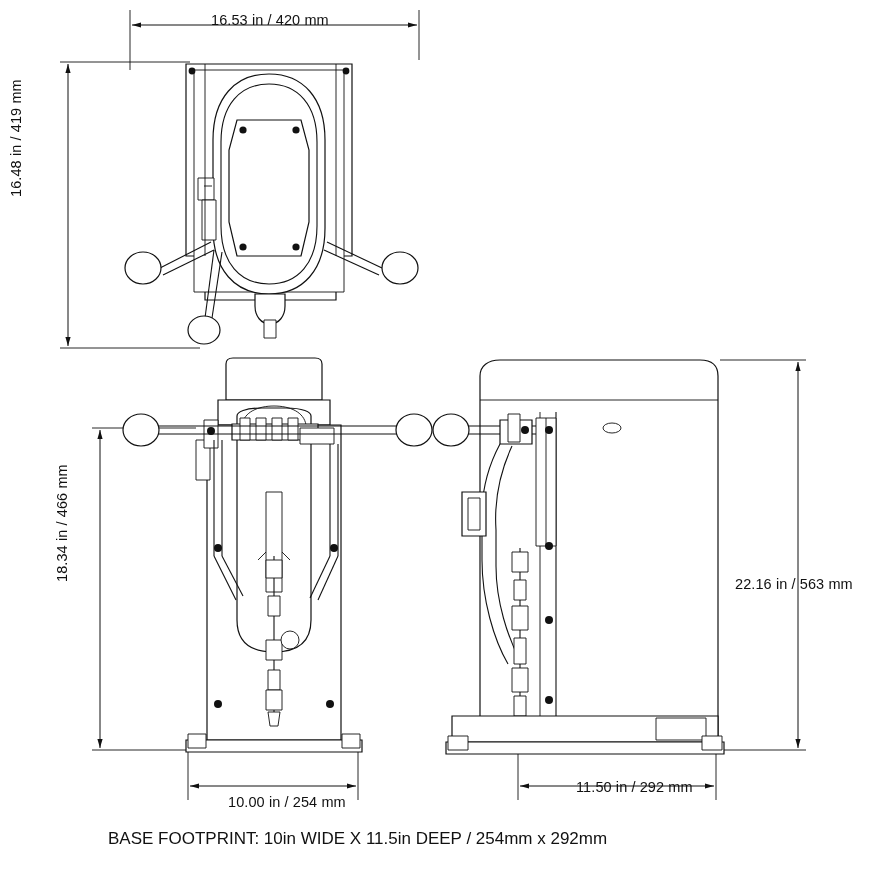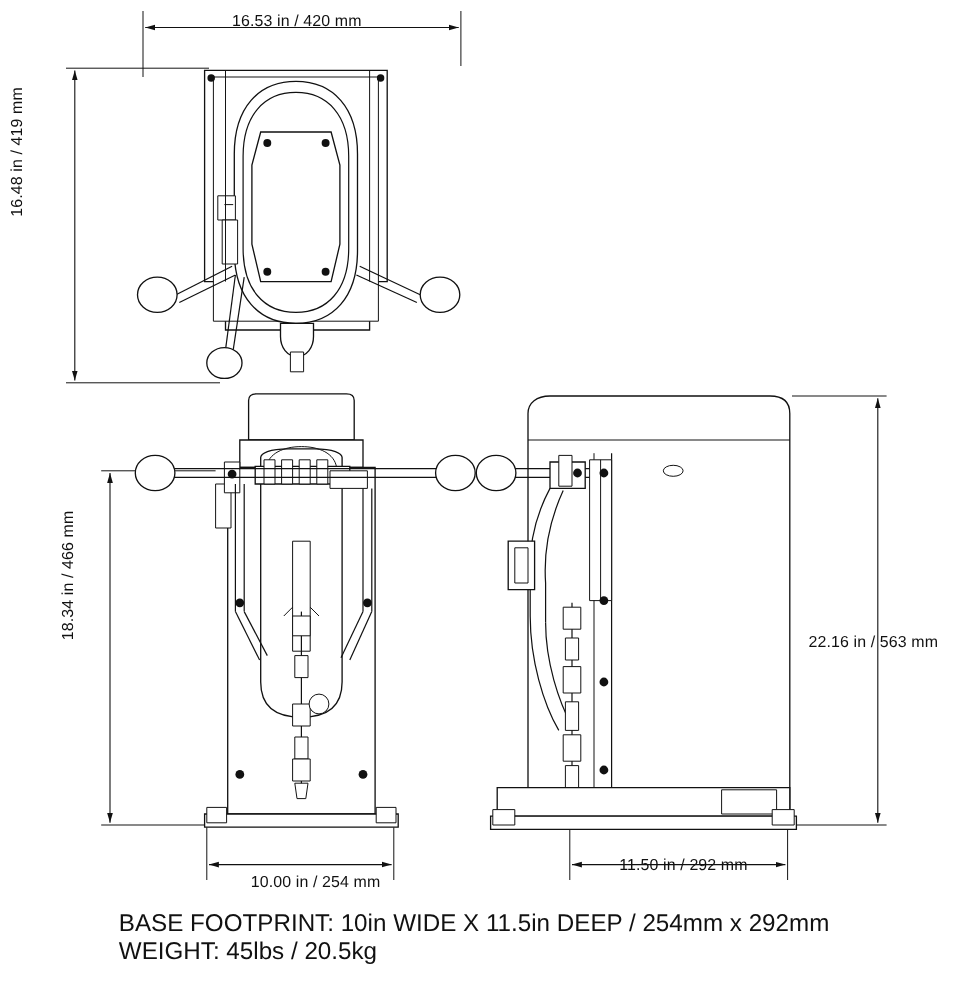--- a/index.html
+++ b/index.html
@@ -26,21 +26,21 @@
     white-space: nowrap;
     letter-spacing: 0.1px;
   }
   .dimtext.vert {
     transform-origin: 0 0;
   }
   .footer {
     position: absolute;
     left: 108px;
     top: 826px;
-    font-size: 22px;
+    font-size: 17px;
     line-height: 26px;
     color: #111111;
     white-space: nowrap;
   }
   svg.drawing {
     position: absolute;
     left: 0;
     top: 0;
     width: 873px;
     height: 892px;
@@ -246,20 +246,19 @@
   <div class="dimtext" style="left:211px; top:12px;">16.53 in / 420 mm</div>
 
   <div class="dimtext vert" style="left: 8px; top: 197px; transform: rotate(-90deg) translateY(0px); transform-origin: 0px 0px;">16.48 in / 419 mm</div>
 
   <div class="dimtext vert" style="left: 54px; top: 582px; transform: rotate(-90deg) translateY(0px); transform-origin: 0px 0px;">18.34 in / 466 mm</div>
 
   <div class="dimtext" style="left:228px; top:779px;margin-top:15px;">10.00 in / 254 mm</div>
 
   <div class="dimtext" style="left:735px; top:576px;">22.16 in / 563 mm</div>
 
-  <div class="dimtext" style="left:563px; top:779px;">11.50 in / 292 mm</div>
+  <div class="dimtext" style="left:576px; top:779px;">11.50 in / 292 mm</div>
 
   <div class="footer">
     <div>BASE FOOTPRINT:  10in WIDE X 11.5in DEEP / 254mm x 292mm</div>
-    <div>WEIGHT: 45lbs / 20.5kg</div>
   </div>
 
 </div>
 
 </body></html>

